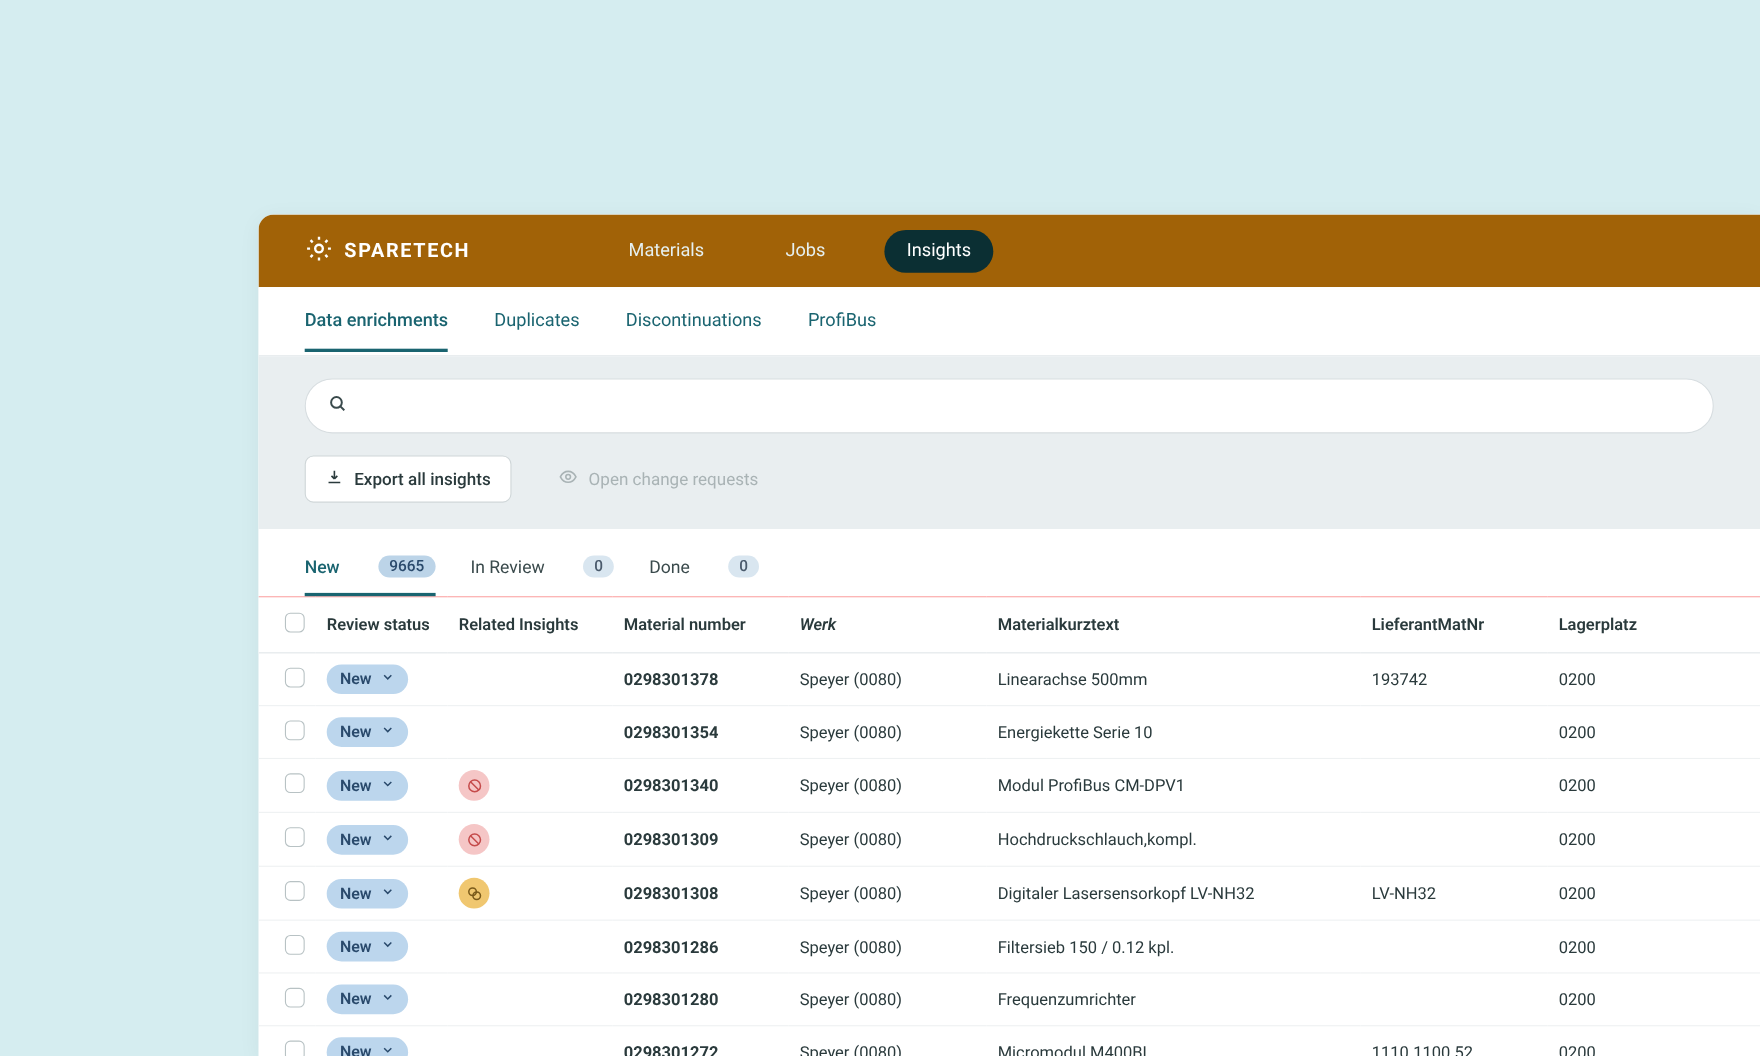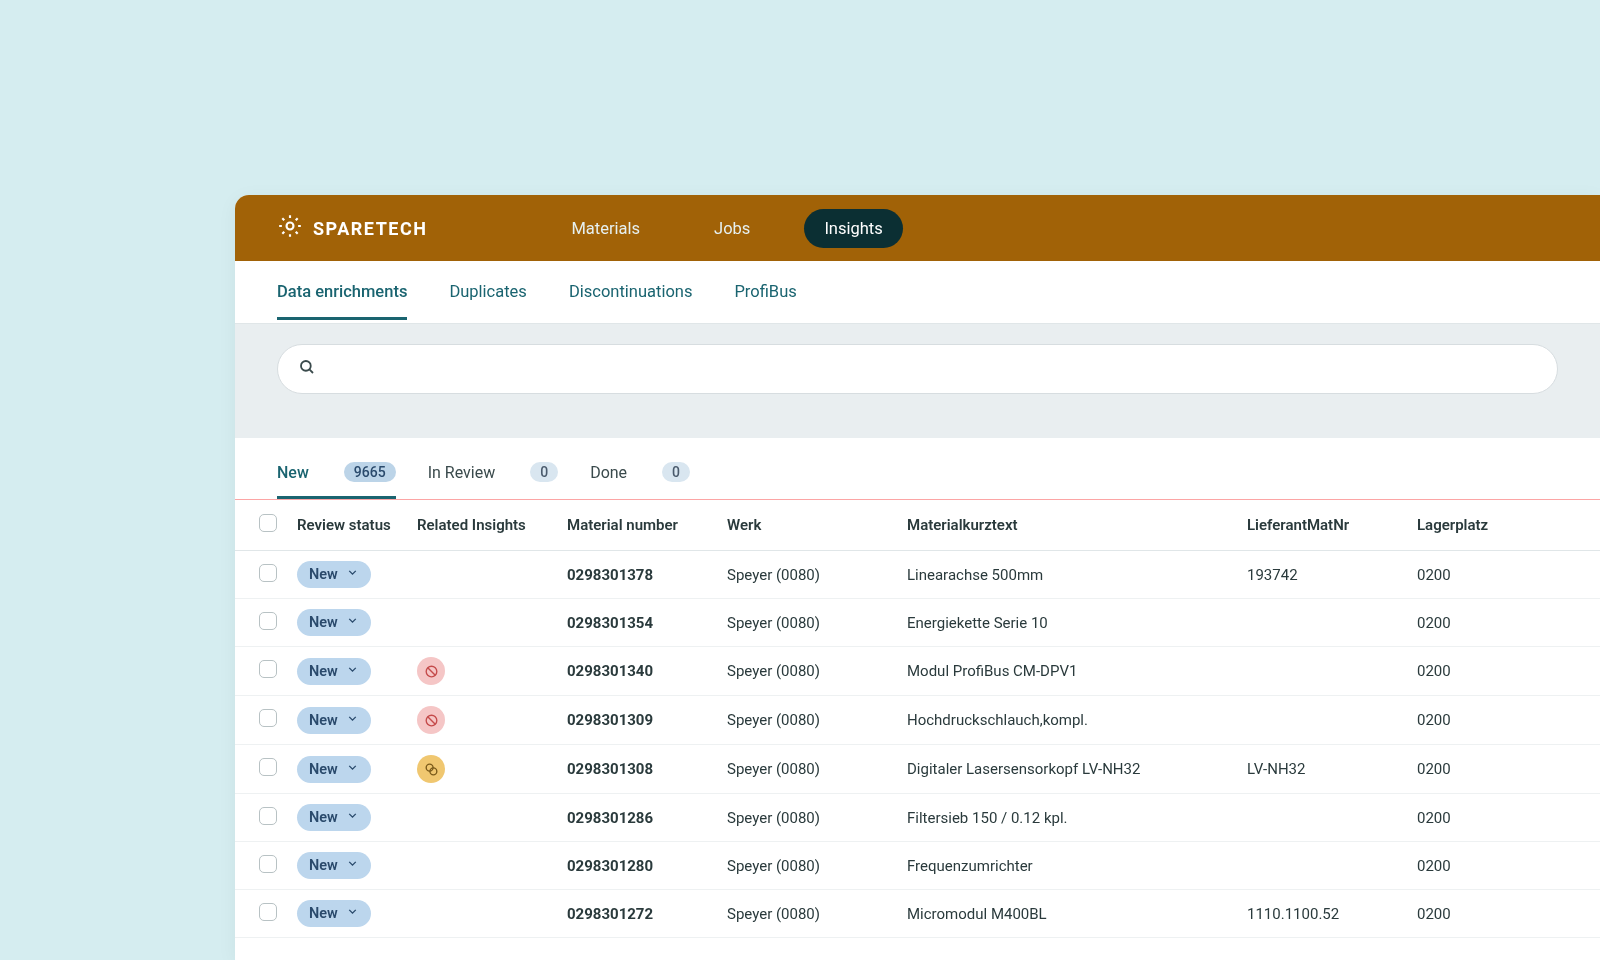--- a/index.html
+++ b/index.html
@@ -163,21 +163,21 @@
     padding: 10px 10px;
     font-size: 15px;
     color: #2a3a3c;
     border-bottom: 1px solid #eef1f2;
     vertical-align: middle;
   }
   .col-check { width: 48px; padding-left: 24px !important; }
   .col-status { width: 120px; }
   .col-insights { width: 150px; margin-top: 40px; }
   .col-matnum { width: 160px; }
-  .col-werk { width: 180px; }
+  .col-werk { width: 180px; font-style: italic; }
   .col-text { width: 340px; }
   .col-lief { width: 170px; }
   .col-lager { width: auto; }
   .chk {
     width: 18px; height: 18px;
     border: 1.5px solid #b8c2c4;
     border-radius: 5px;
     display: inline-block;
   }
   .chip {
@@ -236,20 +236,37 @@
     <div class="search">
       <span>
         <svg viewBox="0 0 24 24" fill="none" stroke="currentColor" stroke-width="2.4">
           <circle cx="10.5" cy="10.5" r="6.5"></circle>
             <path d="M20 20l-4.8-4.8"></path>
         </svg>
       </span>
       <input placeholder="" style="">
     </div>
     <div class="btn-row">
+      <div class="btn white">
+        <span>
+          <svg width="16" height="16" viewBox="0 0 24 24" fill="none" stroke="#2a3a3c" stroke-width="2.2">
+            <path d="M12 3v11m0 0l-4-4m4 4l4-4M4 19h16"></path>
+          </svg>
+        </span>
+        <span>Export all insights</span>
+      </div>
+      <div class="btn ghost">
+        <span>
+          <svg width="17" height="17" viewBox="0 0 24 24" fill="none" stroke="#a9b3b5" stroke-width="2">
+            <path d="M2 12s3.6-7 10-7 10 7 10 7-3.6 7-10 7S2 12 2 12z"></path>
+              <circle cx="12" cy="12" r="3"></circle>
+          </svg>
+        </span>
+        <span>Open change requests</span>
+      </div>
     </div>
   </div>
 
   <div class="status-tabs">
     <div class="status-tab active">
       <span>New</span>
       <span class="pill">9665</span>
     </div>
     <div class="status-tab">
       <span>In Review</span>

